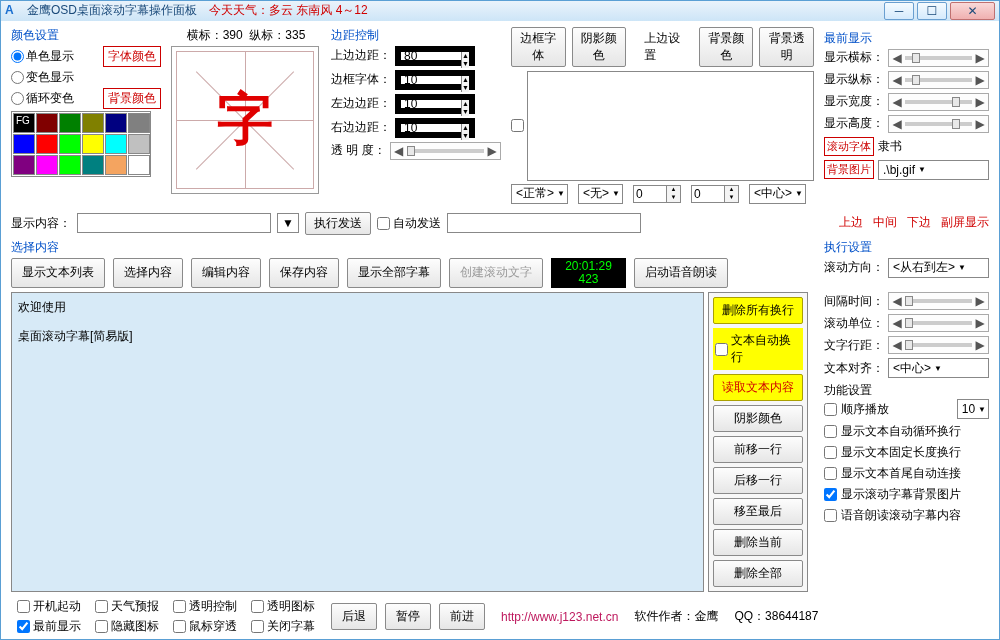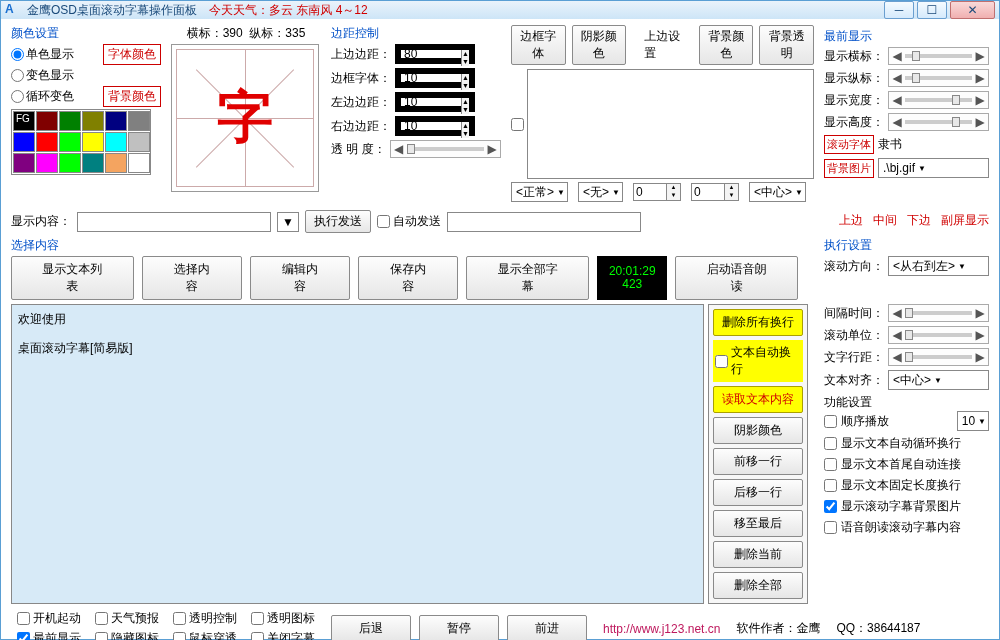--- a/index.html
+++ b/index.html
@@ -37,21 +37,21 @@
 .spinner { display: flex; border: 6px solid #000000; width: 80px; height: 20px; }
 .spinner input { border: 0; width: 60px; padding: 0 3px; }
 .spinner .updn { width: 16px; display: flex; flex-direction: column; }
 .spinner .updn div { flex: 1; border-left: 1px solid #888; font-size: 7px; text-align: center; line-height: 8px; background: #f4f4f4; cursor: pointer; }
 .slider { flex: 1; display: flex; align-items: center; border: 1px solid #aaa; height: 18px; padding: 0 3px; background: #fdfdfd; }
 .slider .arrow { width: 10px; text-align: center; cursor: pointer; color: #555; }
 .slider .track { flex: 1; height: 4px; background: #ccc; margin: 0 3px; position: relative; }
 .slider .thumb { position: absolute; top: -3px; width: 8px; height: 10px; background: #e8e8e8; border: 1px solid #888; }
 .midcol { flex: 1; }
 .btn { border: 1px solid #8a8a8a; background: linear-gradient(#fdfdfd,#e6e6e6); padding: 2px 8px; cursor: pointer; border-radius: 2px; }
-.btn.wide { padding: 4px 27px; font-family: Liberation Mono, monospace; }
+.btn.wide { padding: 4px 10px; font-family: Liberation Mono, monospace; }
 .btn.disabled { color: #9a9a9a; }
 .btn.yellow { background: #ffff00; border: 1px solid #aaa000; }
 .btn.redtext { color: #d00000; }
 .btn-row { display: flex; gap: 6px; margin-bottom: 4px; }
 .checkbox-row { display: flex; align-items: center; gap: 3px; margin-bottom: 3px; }
 .textarea-big { width: 100%; height: 110px; border: 1px solid #888; resize: none; }
 .dropdown { border: 1px solid #888; height: 20px; display: inline-flex; align-items: center; padding: 0 2px 0 4px; background: #fff; cursor: pointer; }
 .dropdown .dd-arrow { margin-left: 3px; font-size: 8px; }
 .rightcol { width: 165px; }
 .rightcol .section-title { color: #0050c8; margin: 3px 0 2px; }
@@ -328,20 +328,21 @@
 
     <div style="display:flex;gap:26px">
       <div style="flex:1">
         <div class="grouptitle">选择内容</div>
         <div class="selectrow">
           <button class="btn wide">显示文本列表</button>
           <button class="btn wide">选择内容</button>
           <button class="btn wide">编辑内容</button>
           <button class="btn wide">保存内容</button>
           <button class="btn wide">显示全部字幕</button>
+          <button class="btn wide disabled">创建滚动文字</button>
           <div class="digital">
             <div>20:01:29</div>
               <div>423</div>
           </div>
           <button class="btn wide">启动语音朗读</button>
         </div>
       </div>
       <div style="width:165px">
         <div class="grouptitle">执行设置</div>
         <div class="settingsrow">
@@ -423,25 +424,25 @@
               <span>10</span>
               <span class="dd-arrow">▼</span>
             </div>
           </div>
         <div class="settingsrow">
             <input type="checkbox" style="">
             <span>显示文本自动循环换行</span>
           </div>
         <div class="settingsrow">
             <input type="checkbox" style="">
+            <span>显示文本固定长度换行</span>
+          </div>
+        <div class="settingsrow">
+            <input type="checkbox" style="">
             <span>显示文本首尾自动连接</span>
-          </div>
-        <div class="settingsrow">
-            <input type="checkbox" style="">
-            <span>显示文本固定长度换行</span>
           </div>
         <div class="settingsrow">
             <input type="checkbox" checked="" style="">
             <span>显示滚动字幕背景图片</span>
           </div>
         <div class="settingsrow">
             <input type="checkbox" style="">
             <span>语音朗读滚动字幕内容</span>
           </div>
       </div>

